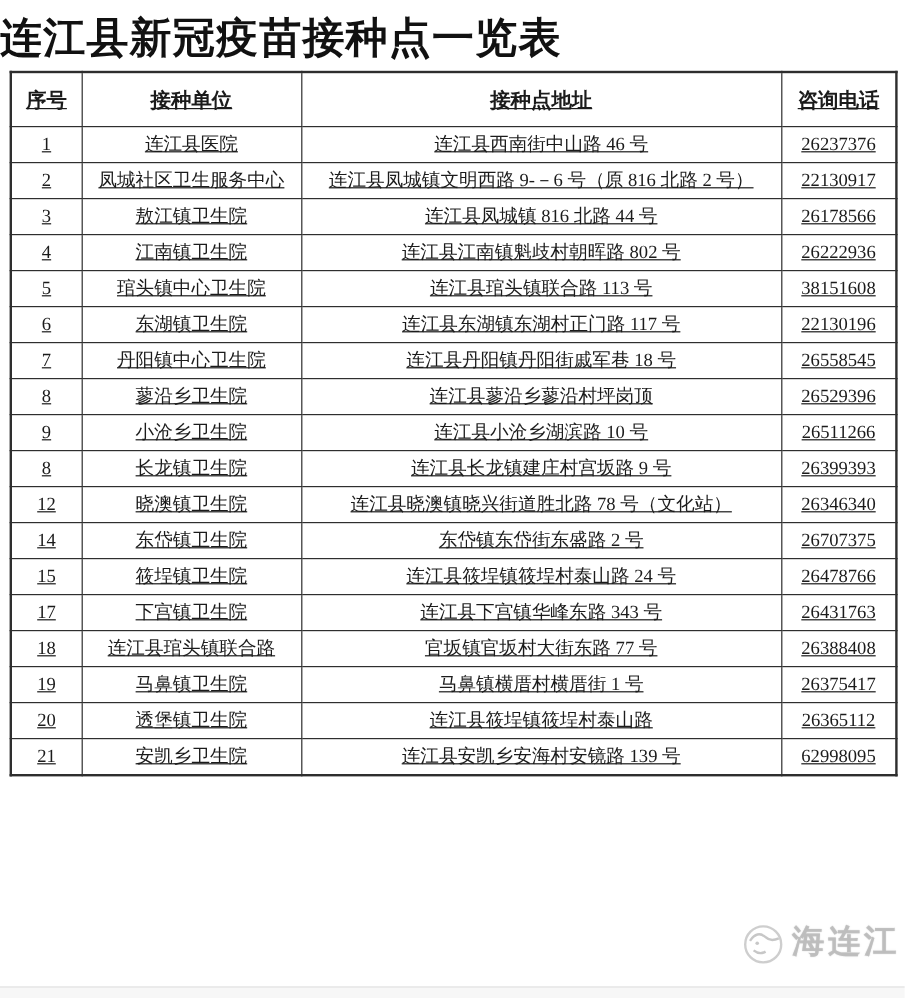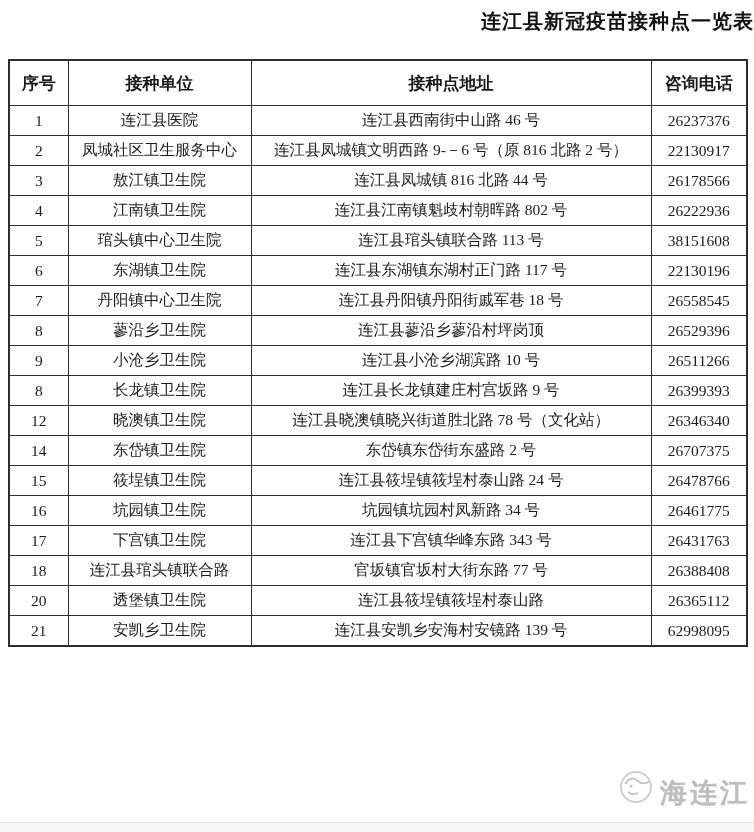--- a/index.html
+++ b/index.html
@@ -11,35 +11,36 @@
     height: 832px;
     background: #ffffff;
     position: relative;
     overflow: hidden;
     font-family: "Liberation Serif", "DejaVu Serif", serif;
     color: #1b1b1b;
   }
   .page-title {
     margin: 0;
     padding-top: 8px;
-    text-align: right;
-    font-size: 20px;
+    text-align: left;
+    font-size: 35px;
     font-weight: 700;
     letter-spacing: 1px;
     color: #111;
   }
   table.vax-table {
     position: absolute;
     left: 8px;
     top: 59px;
     width: 738px;
     table-layout: fixed;
     border-collapse: collapse;
     border: 2px solid #2e2e2e;
     background: #fff;
+    text-decoration: underline;
   }
   .vax-table th,
   .vax-table td {
     border: 1px solid #2e2e2e;
     text-align: center;
     vertical-align: middle;
     overflow: hidden;
     white-space: nowrap;
     padding: 0 2px;
   }
@@ -51,25 +52,24 @@
   .vax-table td {
     height: 29px;
     font-size: 15.5px;
     font-weight: 400;
   }
   .watermark {
     position: absolute;
     right: 4px;
     top: 766px;
     display: flex;
-    align-items: flex-end;
+    align-items: flex-start;
     gap: 4px;
     color: #c9c9c9;
     pointer-events: none;
-    font-family: Liberation Mono, monospace;
   }
   .watermark .wm-text {
     font-size: 27px;
     font-weight: 700;
     letter-spacing: 3px;
     color: rgba(185,185,185,0.75);
     text-shadow: 0 0 1px rgba(160,160,160,0.6);
   }
   .bottom-strip {
     position: absolute;
@@ -174,36 +174,36 @@
         <td>东岱镇东岱街东盛路 2 号</td>
         <td>26707375</td>
       </tr>
       <tr>
         <td>15</td>
         <td>筱埕镇卫生院</td>
         <td>连江县筱埕镇筱埕村泰山路 24 号</td>
         <td>26478766</td>
       </tr>
       <tr>
-        <td>16</td>
-        <td>坑园镇卫生院</td>
-        <td>坑园镇坑园村凤新路 34 号</td>
-        <td>26461775</td>
-      </tr>
-      <tr>
         <td>17</td>
         <td>下宫镇卫生院</td>
         <td>连江县下宫镇华峰东路 343 号</td>
         <td>26431763</td>
       </tr>
       <tr>
         <td>18</td>
         <td>连江县琯头镇联合路</td>
         <td>官坂镇官坂村大街东路 77 号</td>
         <td>26388408</td>
+      </tr>
+      <tr>
+        <td>19</td>
+        <td>马鼻镇卫生院</td>
+        <td>马鼻镇横厝村横厝街 1 号</td>
+        <td>26375417</td>
       </tr>
       <tr>
         <td>20</td>
         <td>透堡镇卫生院</td>
         <td>连江县筱埕镇筱埕村泰山路</td>
         <td>26365112</td>
       </tr>
       <tr>
         <td>21</td>
         <td>安凯乡卫生院</td>

